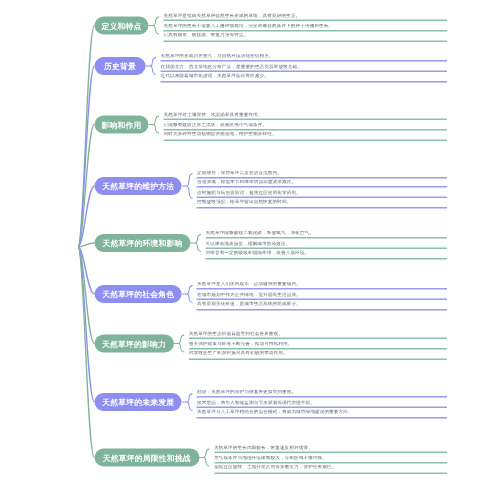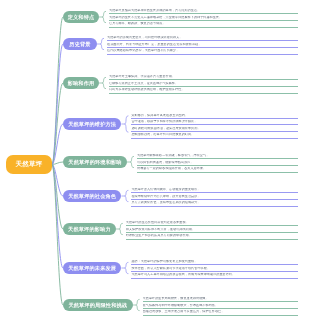--- a/index.html
+++ b/index.html
@@ -75,23 +75,20 @@
         <path d="M121.4,196 L124.4,196 M124.4,196 C127.4,196 124.4,190.39999999999998 128.4,190.39999999999998 M124.4,196 C127.4,196 124.4,201.60000000000002 128.4,201.60000000000002" stroke="#8e8ef0" fill="none" stroke-width="0.7"></path>
         <path d="M52,164.5 C56,164.5 58.05,229 63,229" stroke="#7fb49b" fill="none" stroke-width="0.9"></path>
         <path d="M115.8,229 L118.8,229 M118.8,229 C121.8,229 118.8,223.39999999999998 122.8,223.39999999999998 M118.8,229 C121.8,229 118.8,234.60000000000002 122.8,234.60000000000002" stroke="#7fb49b" fill="none" stroke-width="0.7"></path>
         <path d="M52,164.5 C56,164.5 58.05,268 63,268" stroke="#8e8ef0" fill="none" stroke-width="0.9"></path>
         <path d="M121.4,268 L124.4,268 M124.4,268 C127.4,268 124.4,262.4 128.4,262.4 M124.4,268 C127.4,268 124.4,273.6 128.4,273.6" stroke="#8e8ef0" fill="none" stroke-width="0.7"></path>
         <path d="M52,164.5 C56,164.5 58.05,305 63,305" stroke="#7fb49b" fill="none" stroke-width="0.9"></path>
         <path d="M132.6,305 L135.6,305 M135.6,305 C138.6,305 135.6,299.4 139.6,299.4 M135.6,305 C138.6,305 135.6,310.6 139.6,310.6" stroke="#7fb49b" fill="none" stroke-width="0.7"></path>
       </g>
   </svg>
 
-  <div class="root" style="left:6px;top:155px;width:46px;height:19px;">
-    <span>天然草坪</span>
-  </div>
 
   <div id="branch-layer">
       <div class="branch green" style="left: 63px; top: 11px; width: 36px; height: 12px;">
         <span>定义和特点</span>
       </div>
       <div class="leafgroup" style="left: 109px; width: 189px; top: 9.2px;">
         <div class="leaf green">天然草坪是指由天然草种自然生长形成的草地，具有良好的生态。</div>
         <div class="leaf green">天然草坪的生长不需要人工播种或栽培，完全依靠自然条件下的种子传播和生长。</div>
         <div class="leaf green">它具有耐旱、耐践踏、恢复力强等特点。</div>
       </div>

